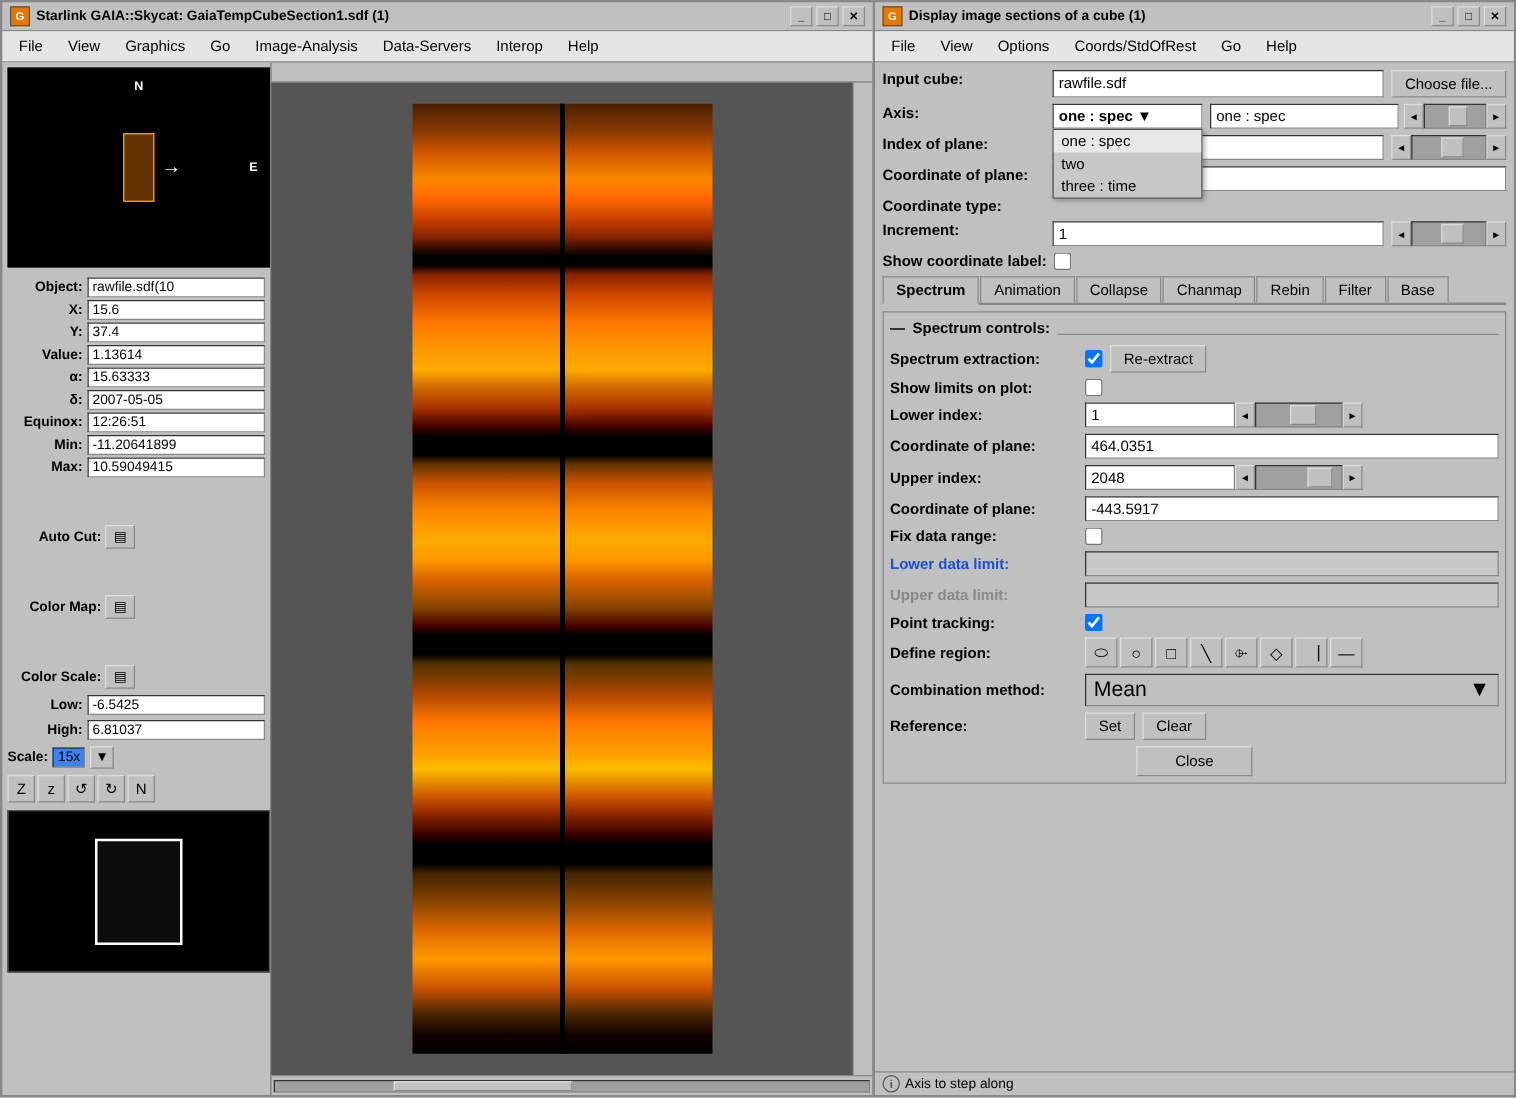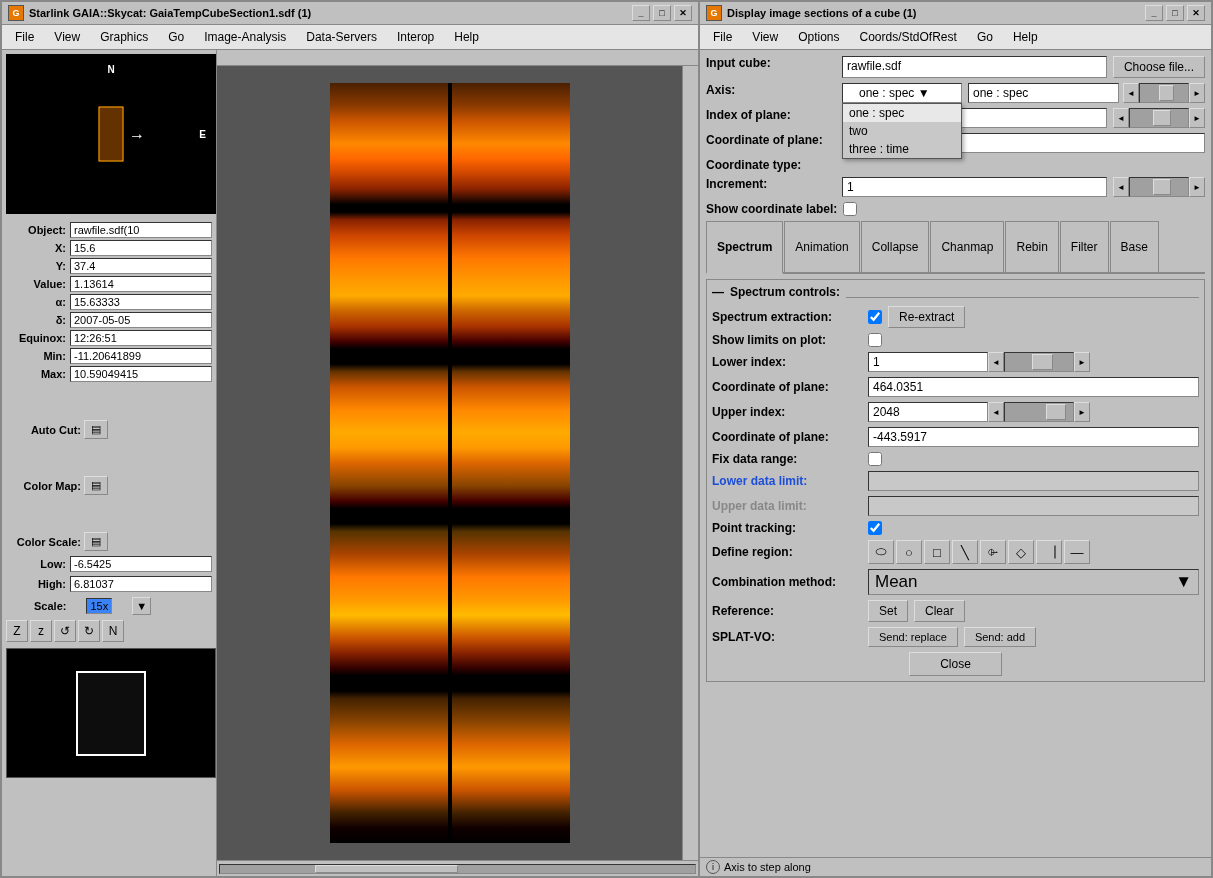--- a/index.html
+++ b/index.html
@@ -186,23 +186,22 @@
       font-size: 11px;
       cursor: pointer;
       display: flex;
       align-items: center;
       gap: 2px;
     }
 
     .zoom-row {
       display: flex;
       align-items: center;
-      gap: 20px;
+      gap: 4px;
       padding: 3px 4px;
-      margin-left: 28px;
     }
 
     .zoom-label { font-size: 11px; font-weight: bold; }
 
     .zoom-select {
       background: #3b82f6;
       border: 1px inset #888;
       font-size: 11px;
       padding: 1px 2px;
     }
@@ -391,25 +390,26 @@
       border: 1px outset #ddd;
       padding: 3px 10px;
       font-size: 12px;
       cursor: pointer;
       white-space: nowrap;
     }
 
     .axis-dropdown {
       background: white;
       border: 1px inset #888;
-      padding: 2px 16px;
+      padding: 2px 4px;
       font-size: 12px;
       min-width: 120px;
       position: relative;
       cursor: pointer;
+      font-weight: bold;
     }
 
     .dropdown-menu {
       position: absolute;
       top: 100%;
       left: 0;
       background: white;
       border: 1px solid #888;
       z-index: 100;
       min-width: 120px;
@@ -481,21 +481,21 @@
     .tabs-row {
       display: flex;
       border-bottom: 2px solid #888;
       gap: 1px;
     }
 
     .tab {
       background: #c0c0c0;
       border: 1px solid #888;
       border-bottom: none;
-      padding: 18px 10px;
+      padding: 3px 10px;
       font-size: 12px;
       cursor: pointer;
     }
 
     .tab.active {
       background: #c0c0c0;
       border-bottom: 2px solid #c0c0c0;
       margin-bottom: -2px;
       font-weight: bold;
     }
@@ -945,25 +945,20 @@
           <span>▼</span>
         </div>
       </div>
 
       <div class="spec-row">
         <span class="spec-label">Reference:</span>
         <button class="form-btn">Set</button>
         <button class="form-btn">Clear</button>
       </div>
 
-      <div class="spec-row">
-        <span class="spec-label">SPLAT-VO:</span>
-        <button class="form-btn" style="font-size:11px;">Send: replace</button>
-        <button class="form-btn" style="font-size:11px;">Send: add</button>
-      </div>
 
       <div class="spec-row" style="justify-content:center;">
         <button class="form-btn" style="padding:4px 30px;">Close</button>
       </div>
     </div>
   </div>
 
   <div class="status-bar">
     <div class="info-icon">
       <span>i</span>

